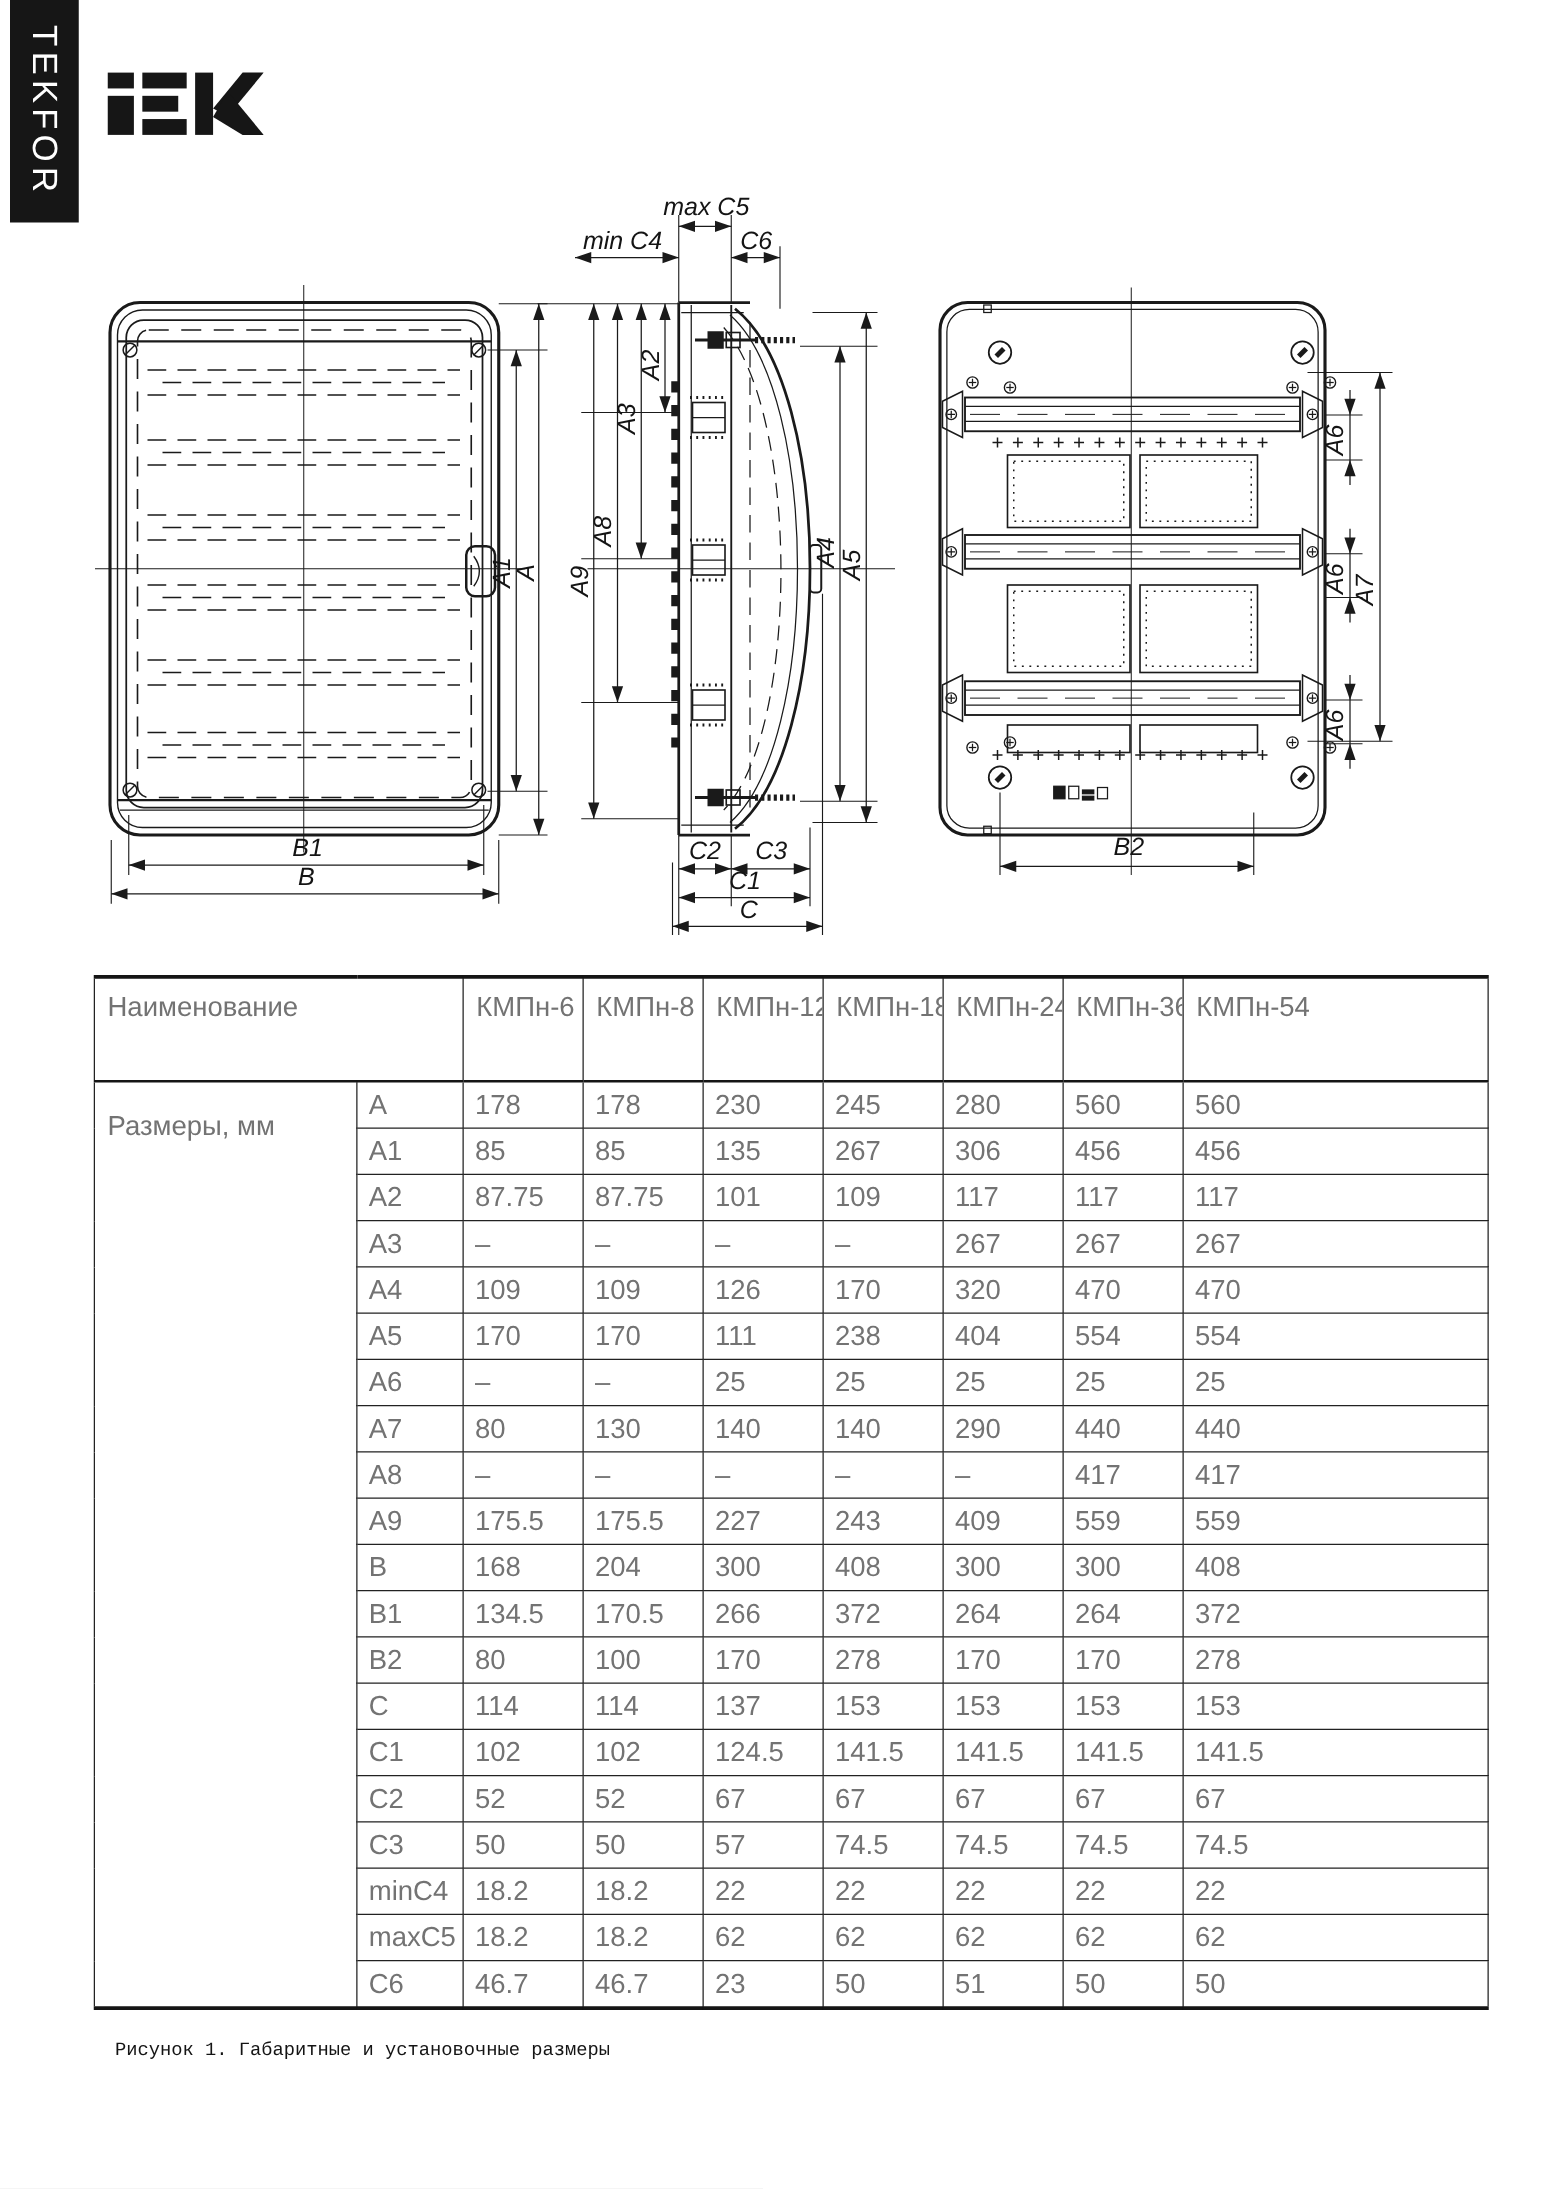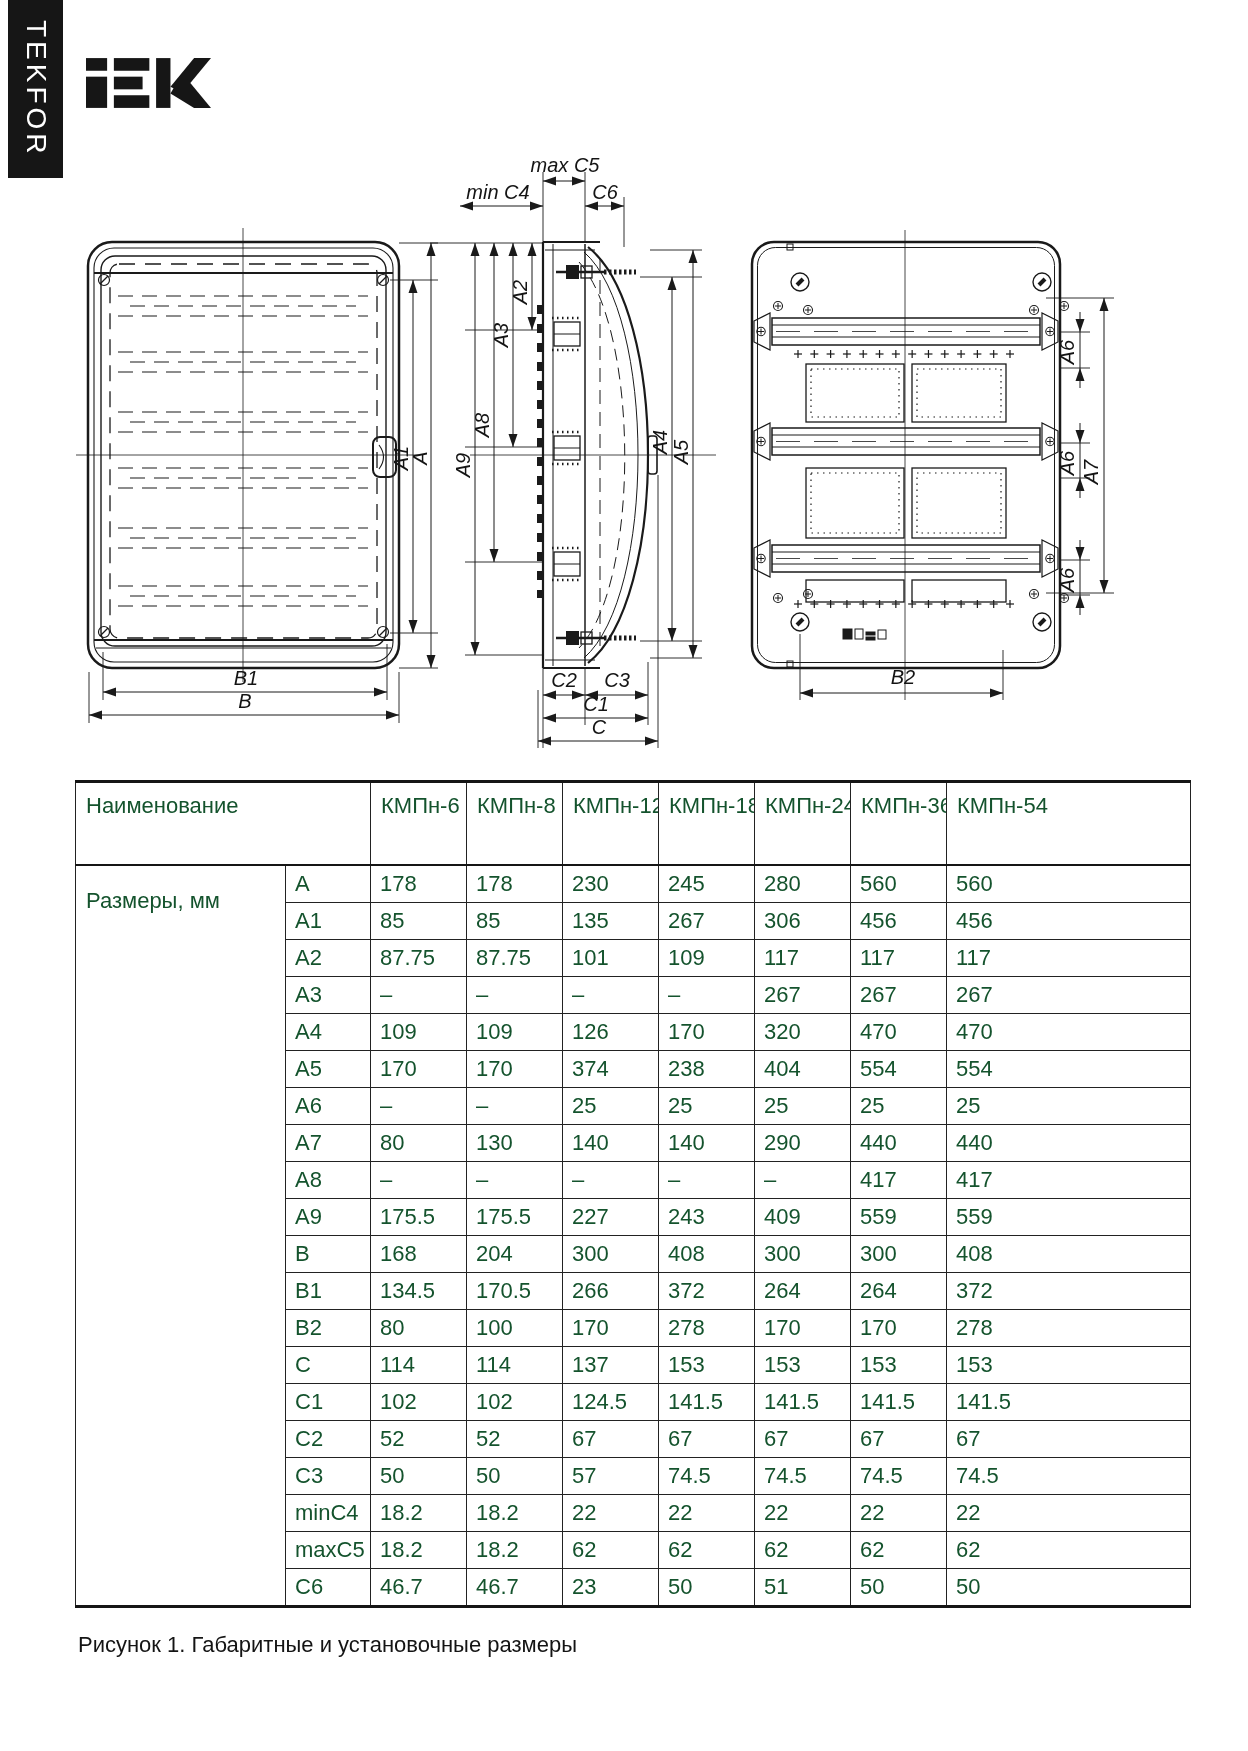--- a/index.html
+++ b/index.html
@@ -8,28 +8,28 @@
   .brand-bar{position:absolute;left:8px;top:0;width:55px;height:178px;background:#161616;
              display:flex;align-items:center;justify-content:center;}
   .brand-bar span{writing-mode:vertical-rl;color:#fff;font-size:28px;letter-spacing:4px;
                   font-family:"Liberation Sans",sans-serif;}
   .logo{position:absolute;left:86px;top:57px;}
   #dwg{position:absolute;left:0;top:0;}
   #dwg .s{fill:none;stroke:#1a1a1a;}
   #dwg text{fill:#141414;stroke:none;font:italic 20px "Liberation Sans",sans-serif;text-anchor:middle;}
   .tbl-wrap{position:absolute;left:75px;top:780px;}
   table.dims{border-collapse:collapse;table-layout:fixed;width:1115px;
-             font-size:22px;color:#14532d;}
+             font-size:22px;color:#737373;}
   table.dims{border-top:3px solid #151515;border-bottom:3px solid #151515;}
   table.dims th,table.dims td{border:1.5px solid #222;font-weight:normal;text-align:left;
              overflow:hidden;white-space:nowrap;}
   table.dims thead th{height:71px;vertical-align:top;padding:10px 0 0 10px;border-bottom:2px solid #151515;}
   table.dims td{height:36px;padding:0 0 0 9px;vertical-align:middle;}
   table.dims td.group{vertical-align:top;padding-top:22px;padding-left:10px;}
-  .caption{position:absolute;left:78px;top:1632px;font-size:22px;color:#141414;}
+  .caption{position:absolute;left:92px;top:1632px;font-size:15px;color:#141414;font-family:Liberation Mono, monospace;}
 </style>
 </head>
 <body>
 
 <div class="page">
 
   <div class="brand-bar">
     <span>TEKFOR</span>
   </div>
 
@@ -480,21 +480,21 @@
             <td>126</td>
             <td>170</td>
             <td>320</td>
             <td>470</td>
             <td>470</td>
           </tr>
           <tr>
             <td>A5</td>
             <td>170</td>
             <td>170</td>
-            <td>374</td>
+            <td>111</td>
             <td>238</td>
             <td>404</td>
             <td>554</td>
             <td>554</td>
           </tr>
           <tr>
             <td>A6</td>
             <td>–</td>
             <td>–</td>
             <td>25</td>

